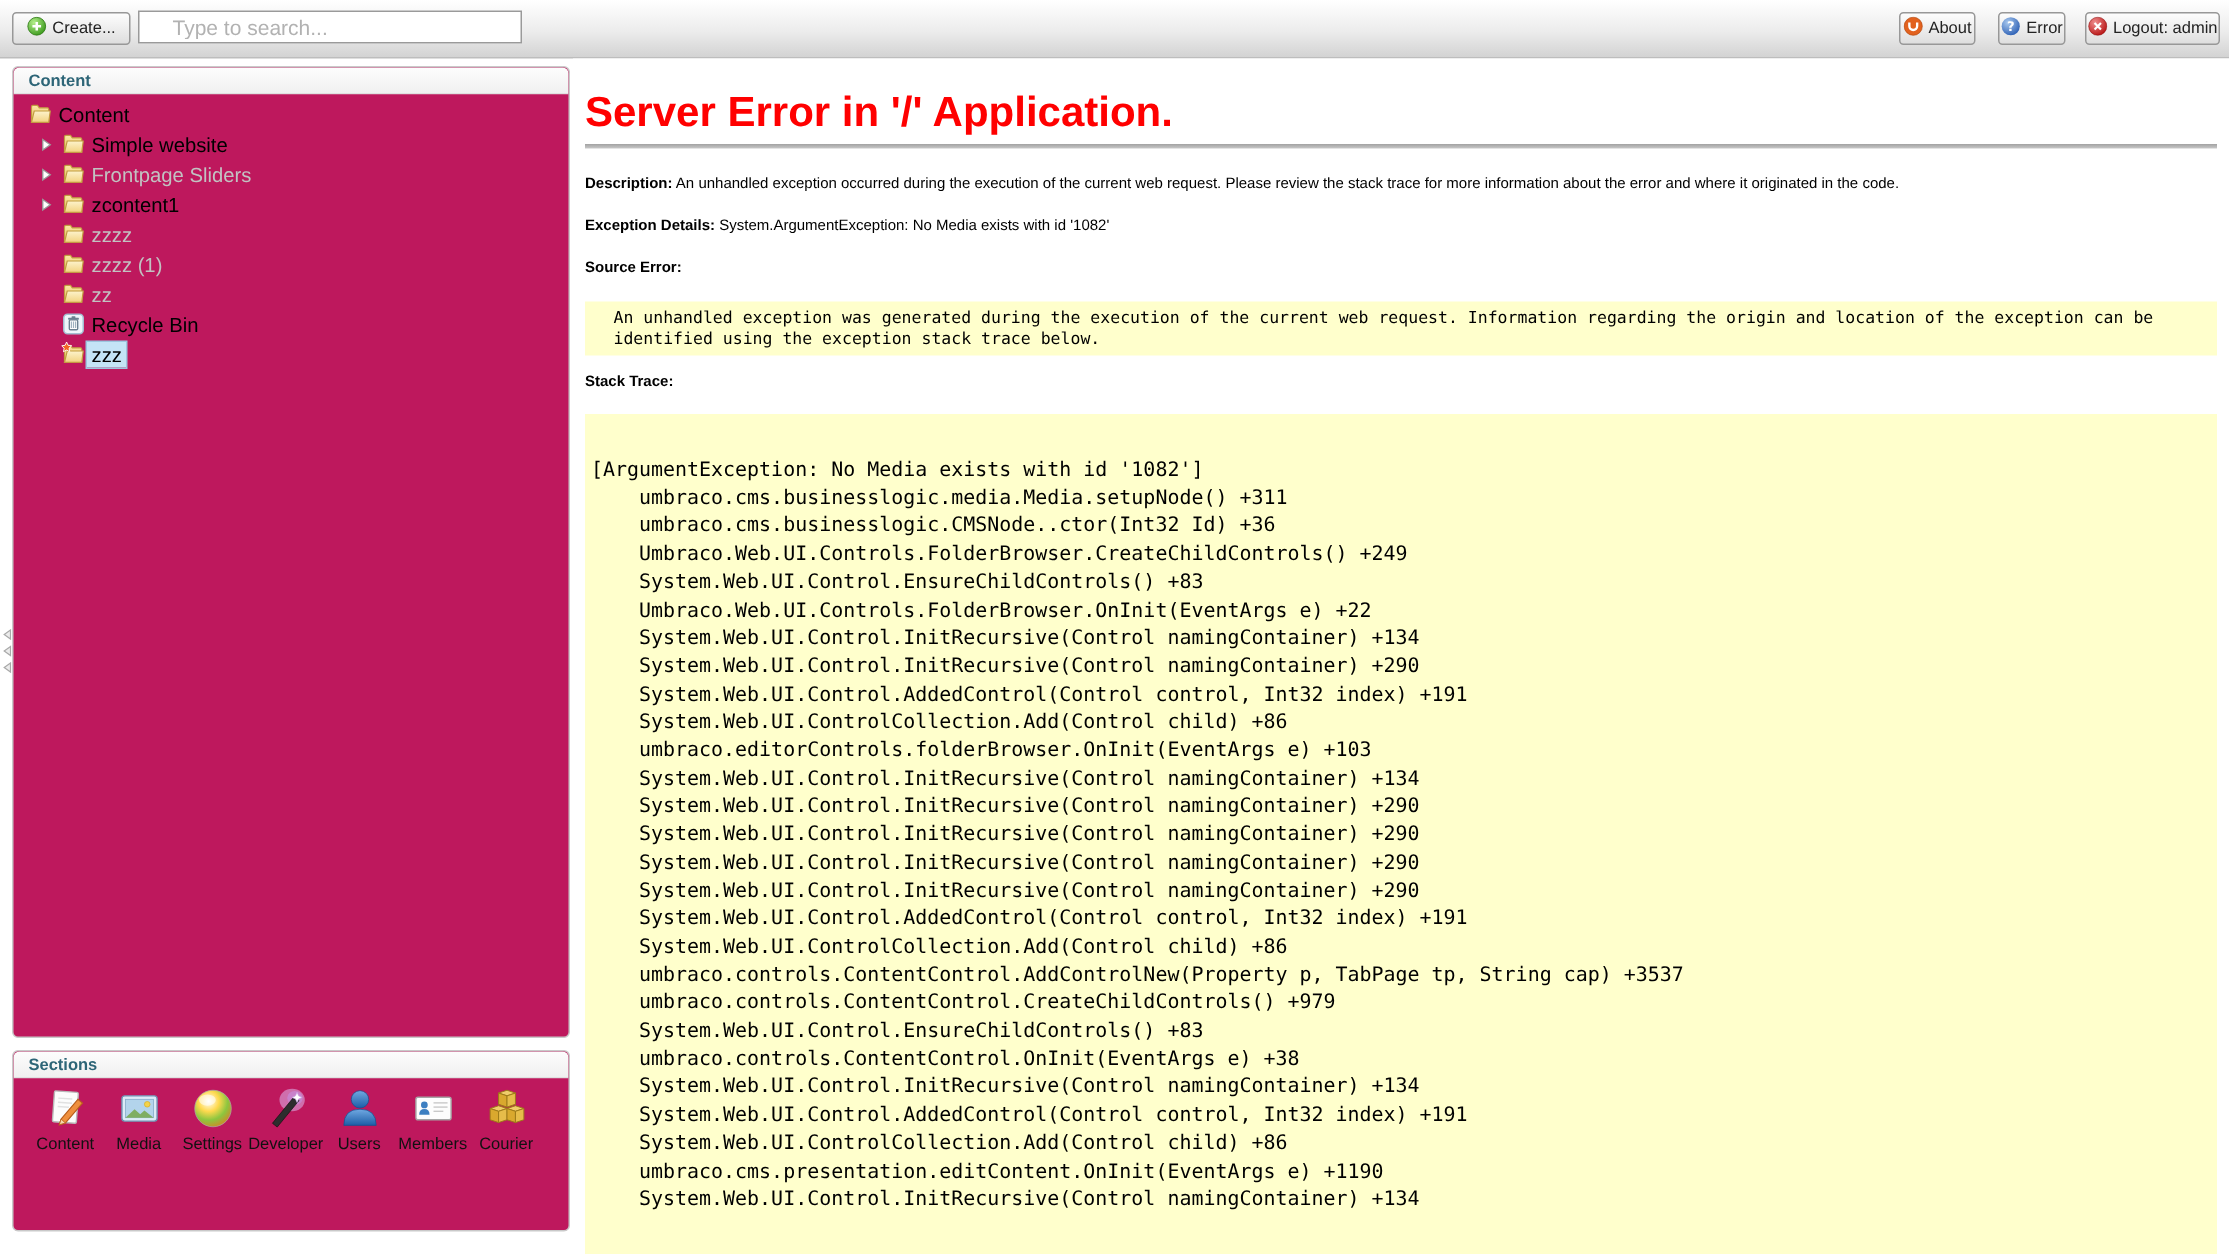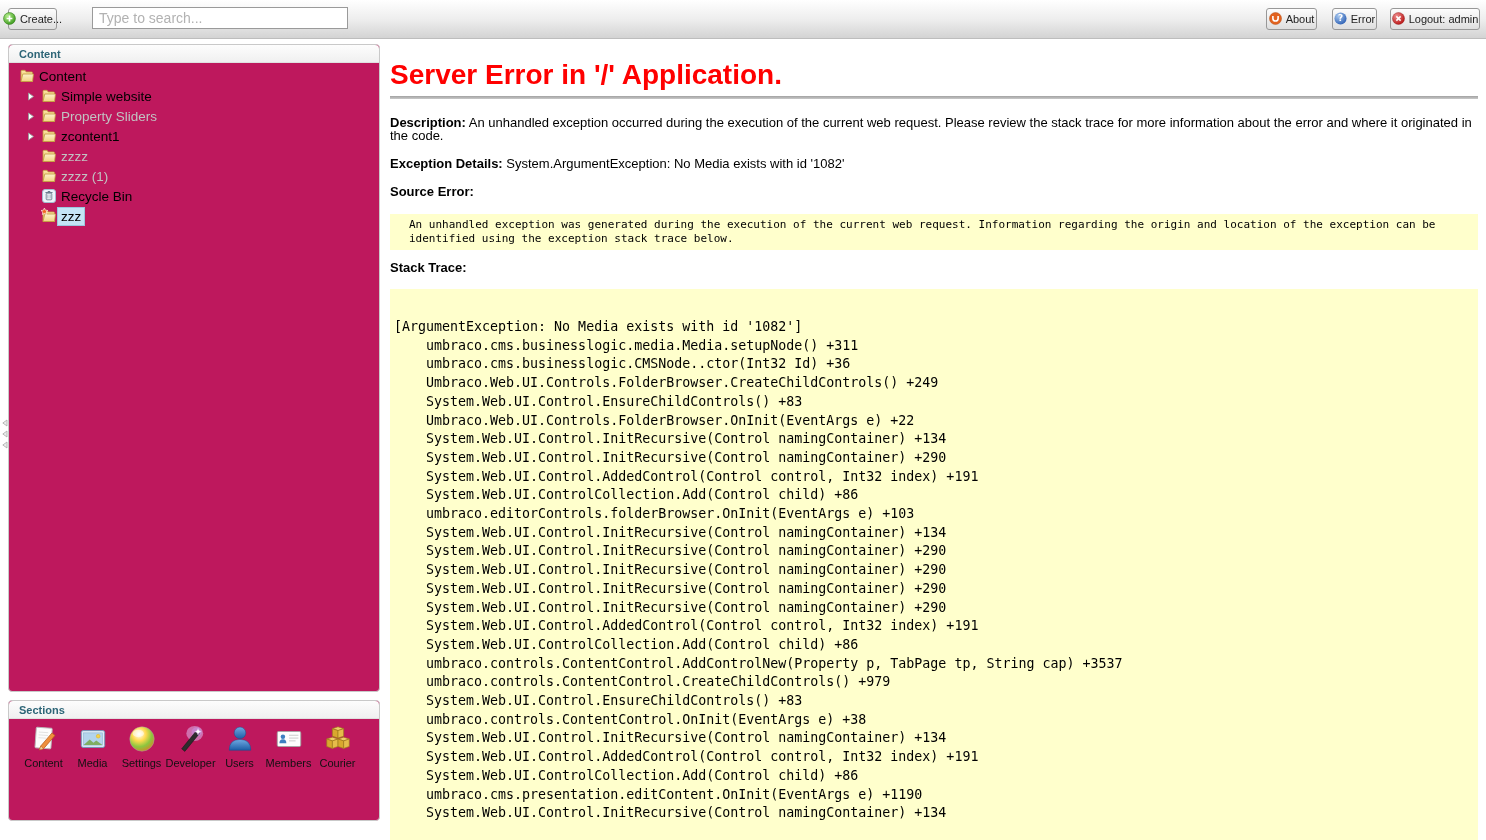--- a/index.html
+++ b/index.html
@@ -8,26 +8,26 @@
 
   
   .topbar { position:absolute; left:0; top:0; width:1486px; height:39px;
             background:linear-gradient(#ffffff 0%, #ececec 55%, #d3d3d3 100%);
             border-bottom:1px solid #bdbdbd; }
   .btn { position:absolute; top:8px; height:22px; display:flex; align-items:center;
          justify-content:center; gap:4px; background:linear-gradient(#fdfdfd,#dedede);
          border:1px solid #989898; border-radius:3px; font-size:11px; color:#222;
          font-family:"Liberation Sans",sans-serif; white-space:nowrap; }
   .btn svg { flex:none; }
-  .create-btn { left:8px; width:49px; }
+  .create-btn { left:8px; width:79px; }
   .about-btn { left:1266px; width:51px;text-align:right; }
   .help-btn { left:1332px; width:45px; }
   .logout-btn { left:1390px; width:90px; }
   .search { position:absolute; left:92px; top:7px; width:256px; height:22px;
-            border:1px solid #9a9a9a; padding:0 6px; font-size:14px; color:#555;
+            border:1px solid #9a9a9a; padding:0 22px; font-size:14px; color:#555;
             font-family:"Liberation Sans",sans-serif; background:#fff; }
   .search::placeholder { color:#b2b2b2; }
 
   
   .splitter { position:absolute; left:1px; top:419px; width:7px; display:flex;
               flex-direction:column; gap:3px; }
 
   
   .panel { position:absolute; left:8px; width:372px; background:#be185d;
            border:1px solid #c9c9c9; border-radius:4px; }
@@ -57,21 +57,21 @@
 
   
   .main { position:absolute; left:382px; top:39px; right:0; bottom:0; padding:0 8px;
           overflow:hidden; background:#fff; color:#000; }
   .main h1 { font-family:"Liberation Sans",sans-serif; font-weight:bold; font-size:28px;
              color:#ff0000; margin-top:20px; }
   .main hr { margin-top:5px; border:none; height:3px;
              background:linear-gradient(#a2a2a2,#c9c9c9); }
   .main h2 { font-family:"DejaVu Sans",sans-serif; font-weight:normal; font-style:italic;
              font-size:19px; color:#800000; margin-top:20px; }
-  .main p { font-size:13px; line-height:13px; }
+  .main p { font-size:10px; line-height:13px; }
   .p-desc { margin-top:17px; }
   .p-exc { margin-top:15px; }
   .p-src { margin-top:15px; }
   .p-stack { margin-top:11px; }
   .codebox { background:#ffffcc; }
   .codebox pre { font-family:"DejaVu Sans Mono",monospace; white-space:pre; }
   .source-box { margin-top:16px; }
   .source-box pre { font-size:11px; line-height:14px; padding:4px 19px; }
   .stack-box { margin-top:15px; height:560px; }
   .stack-box pre { font-size:13.3px; line-height:18.7px; padding:29px 5px 0 4px; }
@@ -202,21 +202,21 @@
               </linearGradient>
               <linearGradient id="fg2" x1="0" y1="0" x2="0" y2="1">
                 <stop offset="0" stop-color="#fdf3cc"></stop>
                 <stop offset="1" stop-color="#f2d382"></stop>
               </linearGradient>
             </defs>
             <path d="M2 13.5 V3.2 Q2 2.3 2.9 2.3 H6 l1.2 1.6 h5.4 q.9 0 .9.9 V13.5 Z" fill="url(#fg)" stroke="#c29b3f" stroke-width="0.8"></path>
             <path d="M2 13.5 L3.8 6 h10.7 l-1 7.5 Z" fill="url(#fg2)" stroke="#c29b3f" stroke-width="0.8"></path>
           </svg>
         </span>
-        <span class="tree-label dimmed">Property Sliders</span>
+        <span class="tree-label dimmed">Frontpage Sliders</span>
       </div>
       <div class="tree-row lvl1">
         <span class="expander">
           <svg width="8" height="9" viewBox="0 0 8 9">
             <path d="M1.5 1 L6.5 4.5 L1.5 8 Z" fill="#fff" stroke="#9a9a9a" stroke-width="0.9"></path>
           </svg>
         </span>
         <span class="tree-icon">
           <svg width="16" height="16" viewBox="0 0 16 16">
             <defs>
@@ -267,20 +267,40 @@
               <linearGradient id="fg2" x1="0" y1="0" x2="0" y2="1">
                 <stop offset="0" stop-color="#fdf3cc"></stop>
                 <stop offset="1" stop-color="#f2d382"></stop>
               </linearGradient>
             </defs>
             <path d="M2 13.5 V3.2 Q2 2.3 2.9 2.3 H6 l1.2 1.6 h5.4 q.9 0 .9.9 V13.5 Z" fill="url(#fg)" stroke="#c29b3f" stroke-width="0.8"></path>
             <path d="M2 13.5 L3.8 6 h10.7 l-1 7.5 Z" fill="url(#fg2)" stroke="#c29b3f" stroke-width="0.8"></path>
           </svg>
         </span>
         <span class="tree-label dimmed">zzzz (1)</span>
+      </div>
+      <div class="tree-row lvl1">
+        <span class="expander"></span>
+        <span class="tree-icon">
+          <svg width="16" height="16" viewBox="0 0 16 16">
+            <defs>
+              <linearGradient id="fg" x1="0" y1="0" x2="0" y2="1">
+                <stop offset="0" stop-color="#fbe7a4"></stop>
+                <stop offset="1" stop-color="#e9bf5e"></stop>
+              </linearGradient>
+              <linearGradient id="fg2" x1="0" y1="0" x2="0" y2="1">
+                <stop offset="0" stop-color="#fdf3cc"></stop>
+                <stop offset="1" stop-color="#f2d382"></stop>
+              </linearGradient>
+            </defs>
+            <path d="M2 13.5 V3.2 Q2 2.3 2.9 2.3 H6 l1.2 1.6 h5.4 q.9 0 .9.9 V13.5 Z" fill="url(#fg)" stroke="#c29b3f" stroke-width="0.8"></path>
+            <path d="M2 13.5 L3.8 6 h10.7 l-1 7.5 Z" fill="url(#fg2)" stroke="#c29b3f" stroke-width="0.8"></path>
+          </svg>
+        </span>
+        <span class="tree-label dimmed">zz</span>
       </div>
       <div class="tree-row lvl1">
         <span class="expander"></span>
         <span class="tree-icon">
           <svg width="16" height="16" viewBox="0 0 16 16">
             <rect x="1.5" y="1.5" width="13" height="13" rx="2.5" fill="#eef5fb" stroke="#a3bdd1"></rect>
             <rect x="5.2" y="5.2" width="5.6" height="6.6" rx="0.8" fill="#fdfdfd" stroke="#6b7f90" stroke-width="0.9"></rect>
             <rect x="4.4" y="3.9" width="7.2" height="1.2" rx="0.4" fill="#6b7f90"></rect>
             <rect x="6.7" y="2.9" width="2.6" height="1.2" rx="0.4" fill="#6b7f90"></rect>
             <path d="M6.6 6.4 v4.2 M8 6.4 v4.2 M9.4 6.4 v4.2" stroke="#9fb1c0" stroke-width="0.8" fill="none"></path>

